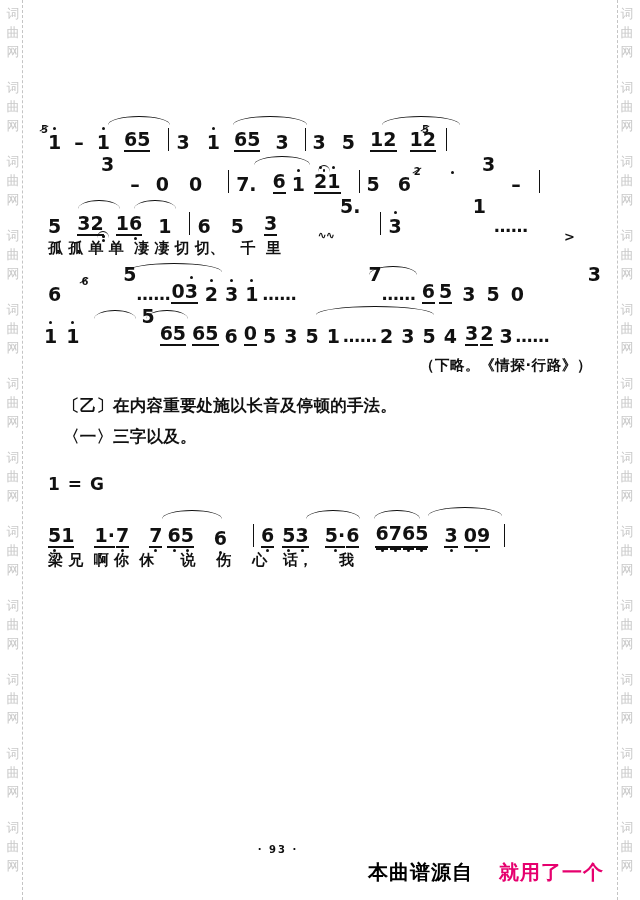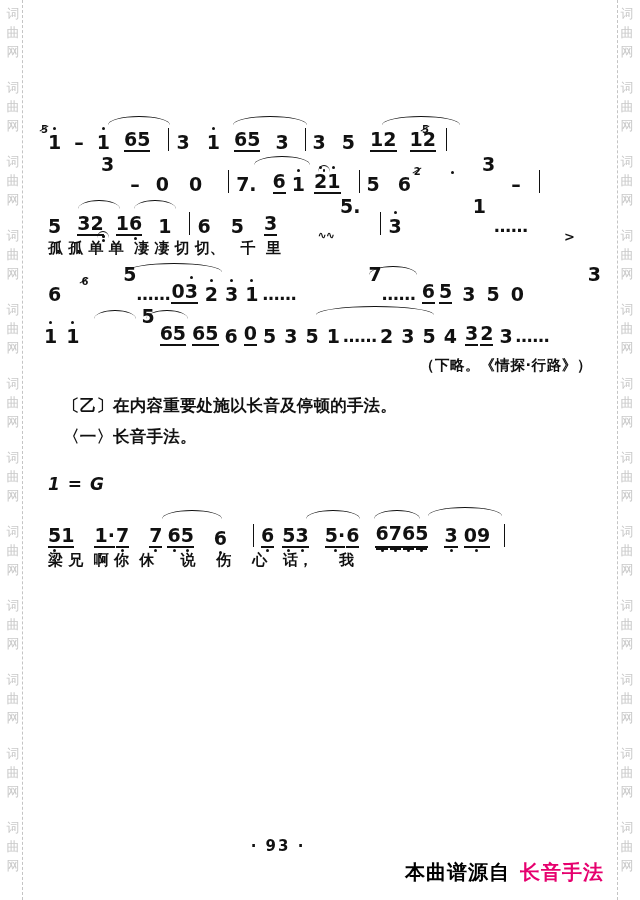--- a/index.html
+++ b/index.html
@@ -214,29 +214,29 @@
 
   .keysig {
     font-size: 17px;
     font-weight: bold;
     letter-spacing: 1px;
   }
 
   
   .pageno {
     text-align: center;
-    font-size: 15px;
+    font-size: 10px;
     font-weight: bold;
     letter-spacing: 2px;
   }
   .srcline {
     display: flex;
     align-items: center;
     justify-content: flex-end;
-    gap: 10px;
+    gap: 26px;
     padding-right: 6px;
   }
   .srclabel {
     font-size: 20px;
     font-weight: bold;
     color: #000;
     letter-spacing: 1px;
   }
   .srcbrand {
     font-size: 20px;
@@ -515,25 +515,25 @@
       <span class="cell"><span class="num">3</span></span>
       <span class="slur" style="left:286px; width:118px; top:-6px;"></span>
       <span class="dots-ext" style="margin-left:3px;">……</span>
     </div>
 
     <div class="attrib" style="margin-top:10px;">（下略。《情探·行路》）</div>
   </div>
 
   <div style="margin-top:17px;">
     <p class="prose indent2">〔乙〕在内容重要处施以长音及停顿的手法。</p>
-    <p class="prose indent2" style="margin-top:4px;">〈一〉长音手法。</p>
+    <p class="prose indent2" style="margin-top:4px;">〈一〉三字以及。</p>
   </div>
 
   <div class="score" style="margin-top:24px;">
-    <div class="keysig" style="padding-left:18px;font-style:italic;">1 = G</div>
+    <div class="keysig" style="padding-left:18px;">1 = G</div>
 
     <div class="sysrow" style="margin-top:20px;">
       <span class="cell beam dot-dn"><span class="num">5</span></span>
       <span class="cell beam" style="margin-right:20px;"><span class="num">1</span></span>
       <span class="cell beam" style="margin-right:1px;"><span class="num">1·</span></span>
       <span class="cell beam dot-dn" style="margin-right:20px;"><span class="num">7</span></span>
       <span class="cell beam dot-dn" style="margin-right:5px;"><span class="num">7</span></span>
       <span class="cell beam dot-dn"><span class="num">6</span></span>
       <span class="cell beam dot-dn" style="margin-right:20px;"><span class="num">5</span></span>
       <span class="slur" style="left:132px; width:60px; top:-4px;"></span>
@@ -555,17 +555,17 @@
       <span class="cell beam dot-dn"><span class="num">09</span></span>
       <span class="bar" style="margin-left:14px;"></span>
     </div>
     <div class="lyricrow">梁 兄  啊 你  休     说    伤    心   话，     我</div>
   </div>
 
   <div style="position:absolute; left:0; right:0; bottom:14px;">
     <div class="pageno" style="padding-right:84px;">· 93 ·</div>
     <div class="srcline" style="margin-top:4px;">
       <span class="srclabel">本曲谱源自</span>
-      <span class="srcbrand" id="brand" style="color: rgb(230, 0, 110);">长音手法</span>
+      <span class="srcbrand" id="brand" style="color: rgb(230, 0, 110);">就用了一个</span>
     </div>
   </div>
 
 </div>
 
 </body></html>

